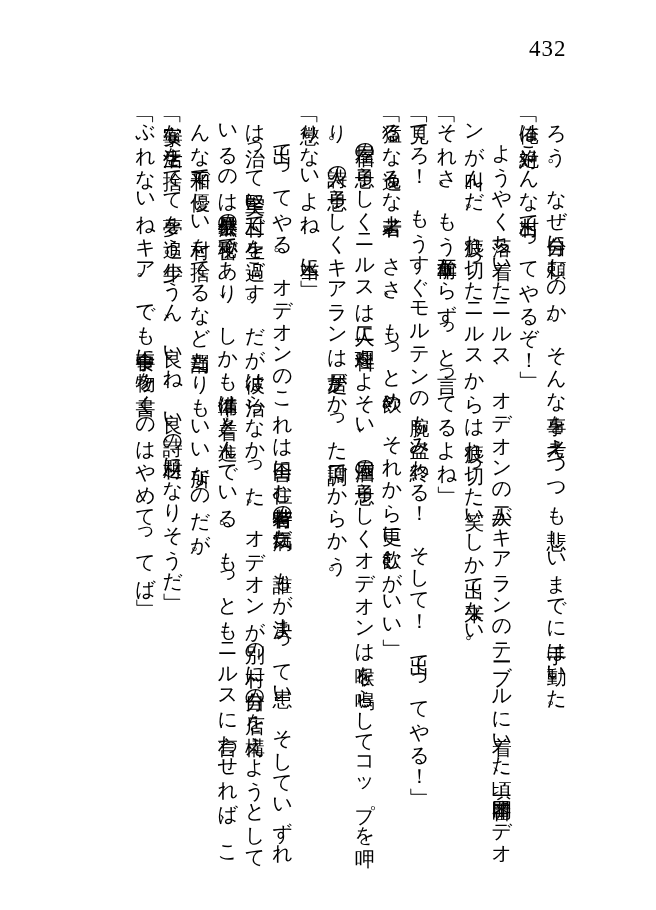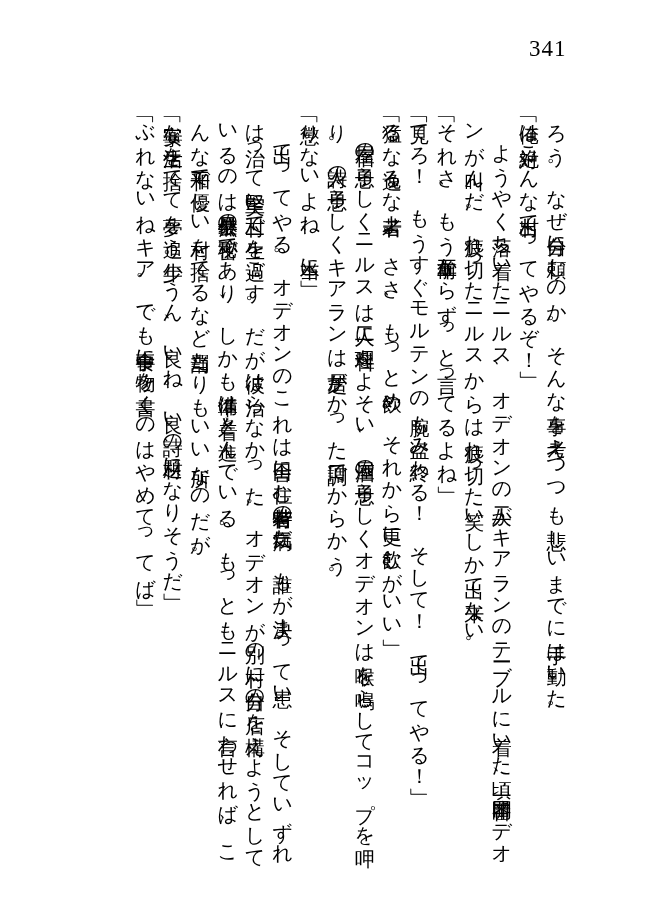--- a/index.html
+++ b/index.html
@@ -47,21 +47,21 @@
   }
   .text-block p.indent {
     text-indent: 1em;
   }
 </style>
 </head>
 <body>
 
 <div class="page">
 
-  <div class="page-number">341</div>
+  <div class="page-number">432</div>
 
   <div class="text-block">
     <p>ろう。なぜ自分に頼むのか。そんな事を考えつつも悲しいまでに手は動いた。</p>
     <p>「俺は絶対こんな村出てってやるぞ！」</p>
     <p class="indent">ようやく落ち着いたニルス、オデオンの二人がキアランのテーブルに着いた頃、開口一番オデオンが叫んだ。疲れ切ったニルスからは疲れ切った笑いしか出て来ない。</p>
     <p>「それさ、もう五年前からずっと言ってるよね」</p>
     <p>「見てろ！　もうすぐモルテンの腕も盗み終わる！　そして！　出てってやる！」</p>
     <p>「猛るな逸るな若者よ。ささ、もっと飲め、それから更に飲むがいい」</p>
     <p class="indent">宿屋の息子らしくニルスは二人に料理をよそい、酒屋の息子らしくオデオンは喉を鳴らしてコップを呷り。詩人の息子らしくキアランは芝居がかった口調でからかう。</p>
     <p>「懲りないよね、本当に」</p>

